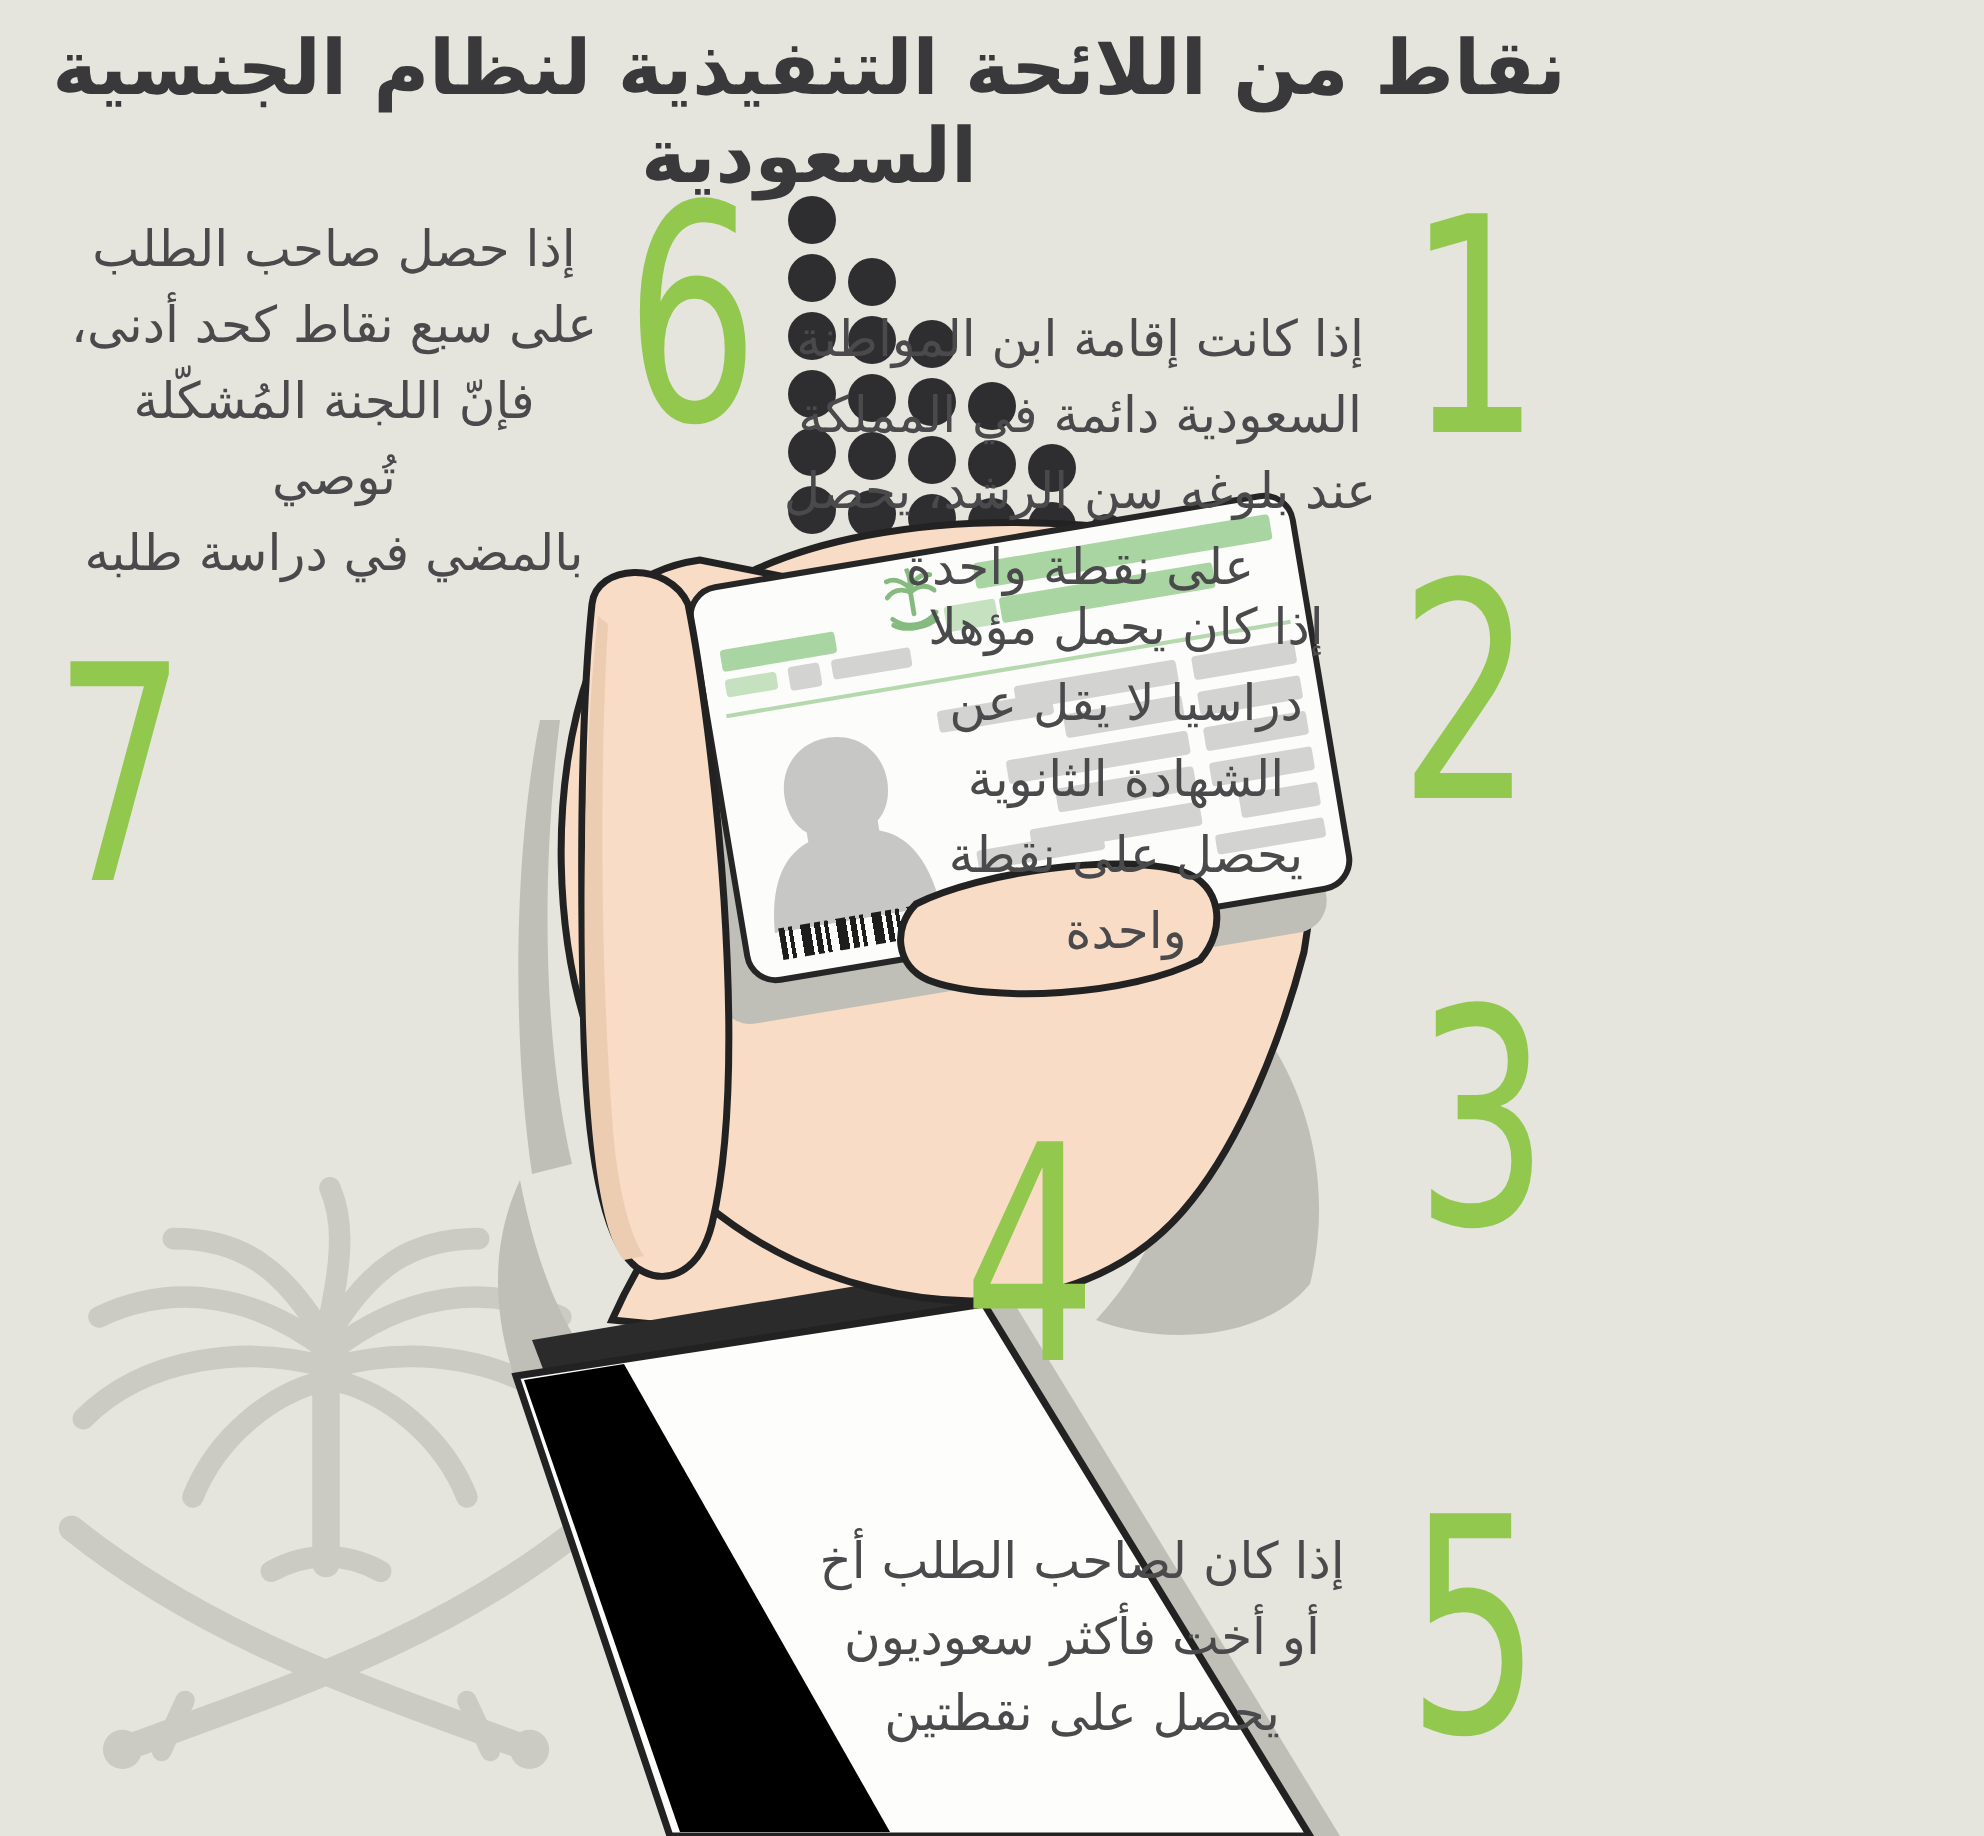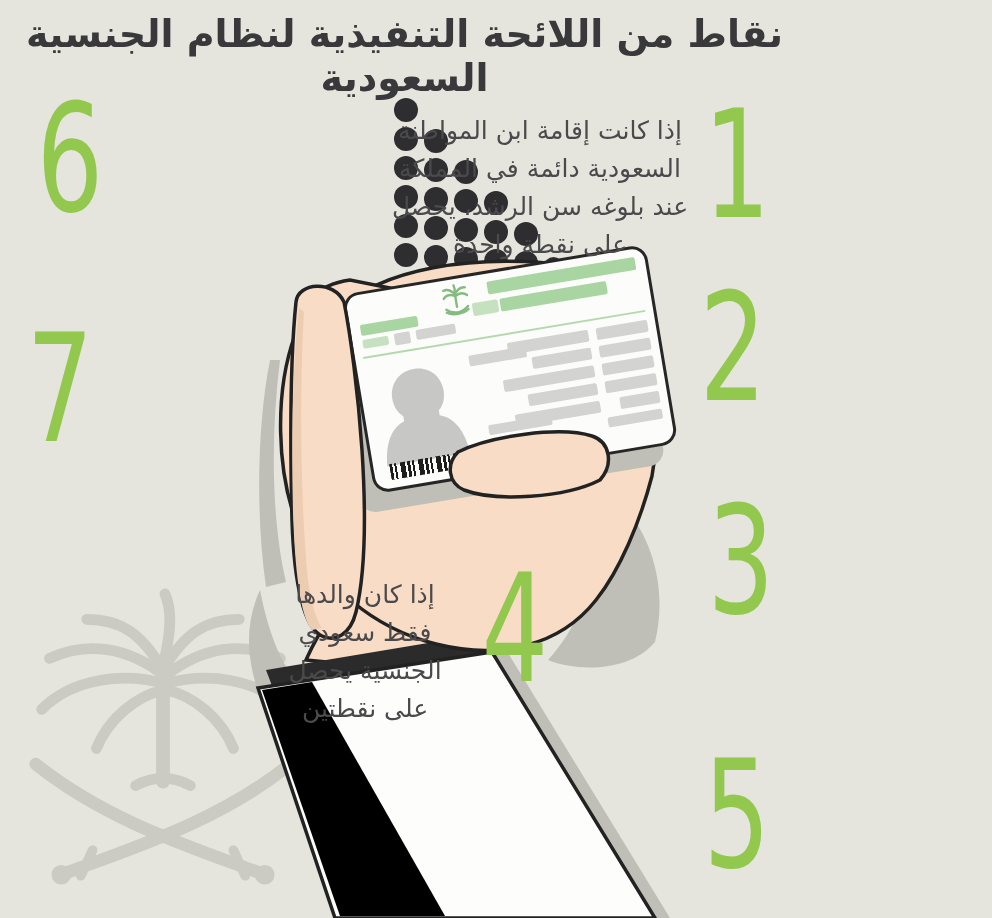--- a/index.html
+++ b/index.html
@@ -13,21 +13,21 @@
 
   
   #dots{position:absolute;left:394px;top:98px;width:210px;height:175px;z-index:2;}
   .dot{position:absolute;border-radius:50%;background:#2e2e30;}
 
   
   .item{position:absolute;display:flex;direction:rtl;gap:10px;z-index:6;align-items:flex-start;}
   .num{color:#93c84f;font-size:150px;line-height:106px;font-weight:400;
        transform:scaleX(.7);transform-origin:50% 0;width:100px;margin:0 -14px;text-align:center;}
   .txt{font-size:25px;line-height:38px;color:#4a4a4c;white-space:pre-line;text-align:center;}
-  .i1{top:112px;right:36px;}  .i1 .txt{width:302px;}
+  .i1{top:112px;right:36px;}  .i1 .txt{width:302px;margin-top:39px;}
   .i2{top:295px;right:40px;}  .i2 .txt{width:248px;}
   .i3{top:508px;right:32px;}  .i3 .txt{width:212px;}
   .i4{top:576px;right:258px;} .i4 .txt{width:208px;}
   .i5{top:762px;right:36px;}  .i5 .txt{width:300px;}
   .i6{top:106px;left:34px;}   .i6 .txt{width:266px;}
   .i7{top:336px;left:24px;}   .i7 .txt{width:178px;}
 
   
   .watermark{position:absolute;left:26px;top:585px;width:274px;height:325px;z-index:1;}
 
@@ -188,34 +188,42 @@
 
   <div class="item i1" dir="rtl">
     <div class="num">1</div>
     <div class="txt">إذا كانت إقامة ابن المواطنة
 السعودية دائمة في المملكة
 عند بلوغه سن الرشد، يحصل
 على نقطة واحدة</div>
   </div>
   <div class="item i2" dir="rtl">
     <div class="num">2</div>
+    <div class="txt">إذا كان يحمل مؤهلا
+دراسيا لا يقل عن
+الشهادة الثانوية
+يحصل على نقطة
+واحدة</div>
   </div>
   <div class="item i3" dir="rtl">
     <div class="num">3</div>
   </div>
   <div class="item i4" dir="rtl">
     <div class="num">4</div>
-    <div class="txt">إذا كان والدها
-فقط سعودي
-الجنسية يحصل
-على نقطتين</div>
   </div>
   <div class="item i5" dir="rtl">
     <div class="num">5</div>
+    <div class="txt">إذا كان لصاحب الطلب أخ
+أو أخت فأكثر سعوديون
+يحصل على نقطتين</div>
   </div>
   <div class="item i6" dir="rtl">
     <div class="num">6</div>
+    <div class="txt">إذا حصل صاحب الطلب
+على سبع نقاط كحد أدنى،
+فإنّ اللجنة المُشكّلة تُوصي
+بالمضي في دراسة طلبه</div>
   </div>
   <div class="item i7" dir="rtl">
     <div class="num">7</div>
   </div>
 
 </div>
 
 </body></html>

